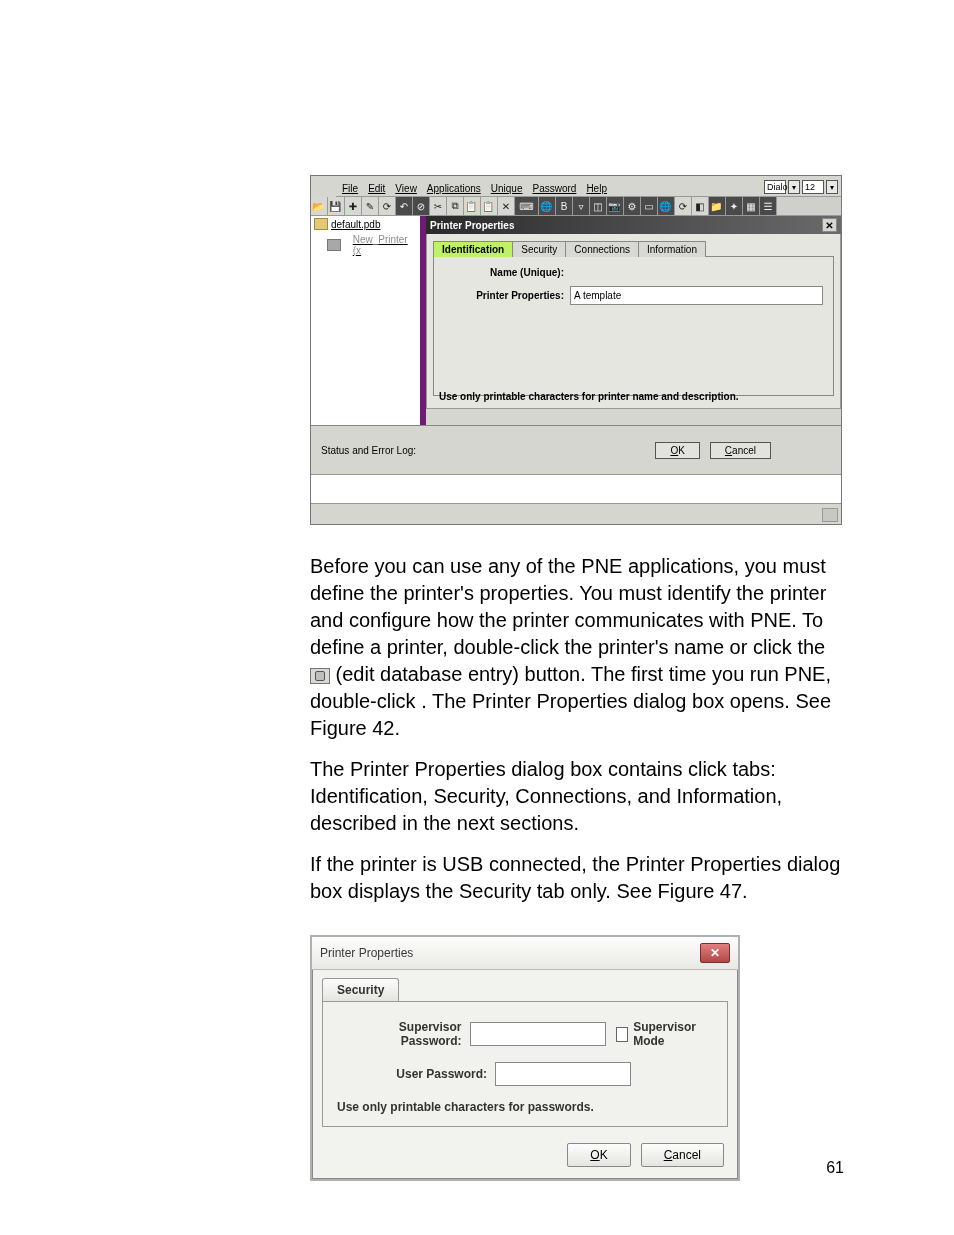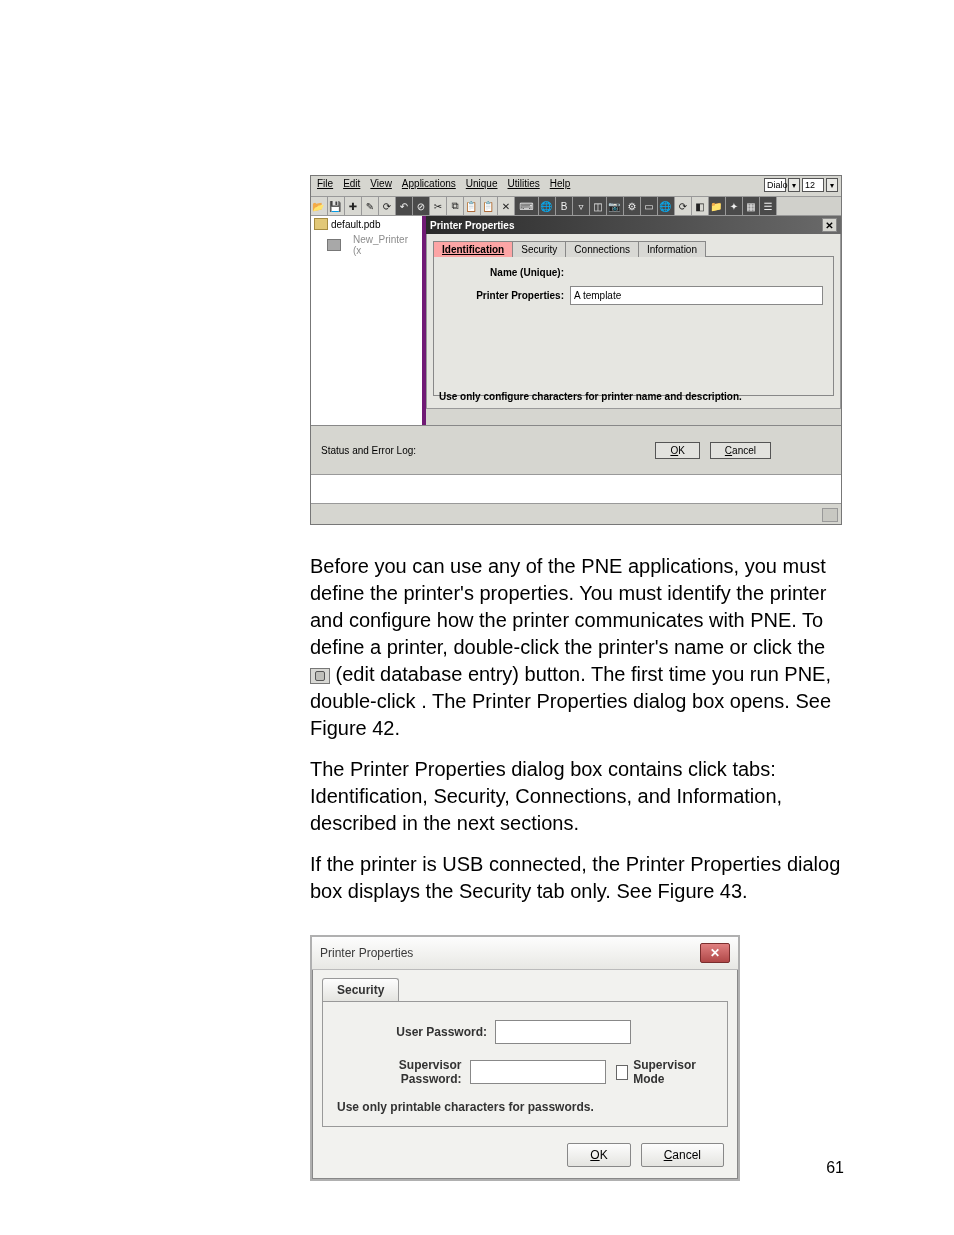--- a/index.html
+++ b/index.html
@@ -23,25 +23,26 @@
   .shot {
     width: 530px;
     border: 1px solid #777;
     background: #d6d6d0;
     font-family: "Segoe UI", Tahoma, sans-serif;
     font-size: 10px;
     color: #000;
   }
   .menubar {
     display: flex;
-    align-items: flex-start;
+    align-items: flex-end;
     padding: 2px 3px;
     gap: 4px;
     border-bottom: 1px solid #999;
     height: 16px;
+    margin-left: 25px;
   }
   .menubar .menuitem {
     padding: 0 3px;
     cursor: default;
   }
   .menu-right {
     margin-left: auto;
     display: flex;
     align-items: center;
     gap: 2px;
@@ -89,22 +90,23 @@
   .tbtn.dark { background: #4a4a4a; color: #eee; }
   .tbtn.wide { width: 24px; }
 
   .mainrow {
     display: flex;
     height: 209px;
   }
   .treepane {
     width: 115px;
     background: #fff;
-    border-right: 4px solid #701a75;
+    border-right: 6px solid #701a75;
     box-sizing: border-box;
+    text-decoration: underline;
   }
   .treeroot {
     display: flex;
     align-items: center;
     gap: 3px;
     padding: 2px 3px;
   }
   .treeroot .foldericon {
     width: 12px; height: 10px; background: #e2c877; border: 1px solid #a58b40;
   }
@@ -161,24 +163,23 @@
     border: 1px solid #888;
     border-bottom: none;
     background: #d8d8d4;
     padding: 2px 8px;
     font-weight: normal;
     margin-right: -1px;
     position: relative;
     top: 1px;
   }
   .tab.active {
-    background: #fca5a5;
+    background: #bef264;
     font-weight: bold;
     z-index: 2;
-    text-decoration: underline;
   }
   .tabpanel {
     border: 1px solid #888;
     background: #e6e6e1;
     padding: 10px 10px 6px 10px;
     height: 140px;
     box-sizing: border-box;
   }
   .formrow {
     display: flex;
@@ -397,21 +398,21 @@
 
 <div class="page">
 
   <div class="shot">
     <div class="menubar">
       <span class="menuitem"><span class="und">File</span></span>
       <span class="menuitem"><span class="und">Edit</span></span>
       <span class="menuitem"><span class="und">View</span></span>
       <span class="menuitem"><span class="und">Applications</span></span>
       <span class="menuitem"><span class="und">Unique</span></span>
-      <span class="menuitem"><span class="und">Utilities</span></span>
+      <span class="menuitem"><span class="und">Password</span></span>
       <span class="menuitem"><span class="und">Help</span></span>
       <div class="menu-right">
         <div class="sel">Dialog</div>
         <div class="dd">▾</div>
         <div class="sel">12</div>
         <div class="dd">▾</div>
       </div>
     </div>
 
     <div class="toolbar">
@@ -469,21 +470,21 @@
             <div class="tab">Information</div>
           </div>
           <div class="tabpanel">
             <div class="formrow">
               <label>Name (Unique):</label>
             </div>
             <div class="formrow">
               <label>Printer Properties:</label>
               <input type="text" value="A template" style="">
             </div>
-            <div class="hint">Use only configure characters for printer name and description.</div>
+            <div class="hint">Use only printable characters for printer name and description.</div>
           </div>
         </div>
       </div>
     </div>
 
     <div class="statusrow">
       <div class="statuslabel">Status and Error Log:</div>
       <div class="btnrow">
         <button class="btn"><span class="und">O</span><span>K</span></button>
         <button class="btn"><span class="und">C</span><span>ancel</span></button>
@@ -497,44 +498,44 @@
   </div>
 
   <div class="bodytext">
     <p class="para">
       <span>Before you can use any of the PNE applications, you must define the printer's properties. You must identify the printer and configure how the printer communicates with PNE. To define a printer, double-click the printer's name or click the </span>
       <span class="inline-icon"></span>
       <span> (edit database entry) button. The first time you run PNE, double-click</span>
       <span>. The Printer Properties dialog box opens. See Figure 42.</span>
     </p>
     <p class="para">The Printer Properties dialog box contains click tabs: Identification, Security, Connections, and Information, described in the next sections.</p>
-    <p class="para">If the printer is USB connected, the Printer Properties dialog box displays the Security tab only.  See Figure 43.</p>
+    <p class="para">If the printer is USB connected, the Printer Properties dialog box displays the Security tab only.  See Figure 47.</p>
   </div>
 
   <div class="secdlg">
     <div class="titlebar">
       <span class="ttl">Printer Properties</span>
       <span class="winclose">✕</span>
     </div>
     <div class="tabs2">
       <div class="tab2">Security</div>
     </div>
     <div class="panel2">
-      <div class="frow">
-        <label>User Password:</label>
-        <input type="text" style="">
-      </div>
       <div class="frow">
         <label>Supervisor Password:</label>
         <input type="text" style="">
         <div class="chkwrap">
           <span class="chk"></span>
           <span>Supervisor Mode</span>
         </div>
       </div>
+      <div class="frow">
+        <label>User Password:</label>
+        <input type="text" style="">
+      </div>
       <div class="hint2">Use only printable characters for passwords.</div>
     </div>
     <div class="btnbar">
       <button class="btn2"><span class="und">O</span>K</button>
       <button class="btn2"><span class="und">C</span>ancel</button>
     </div>
   </div>
 
   <div class="pagenum">61</div>
 </div>

